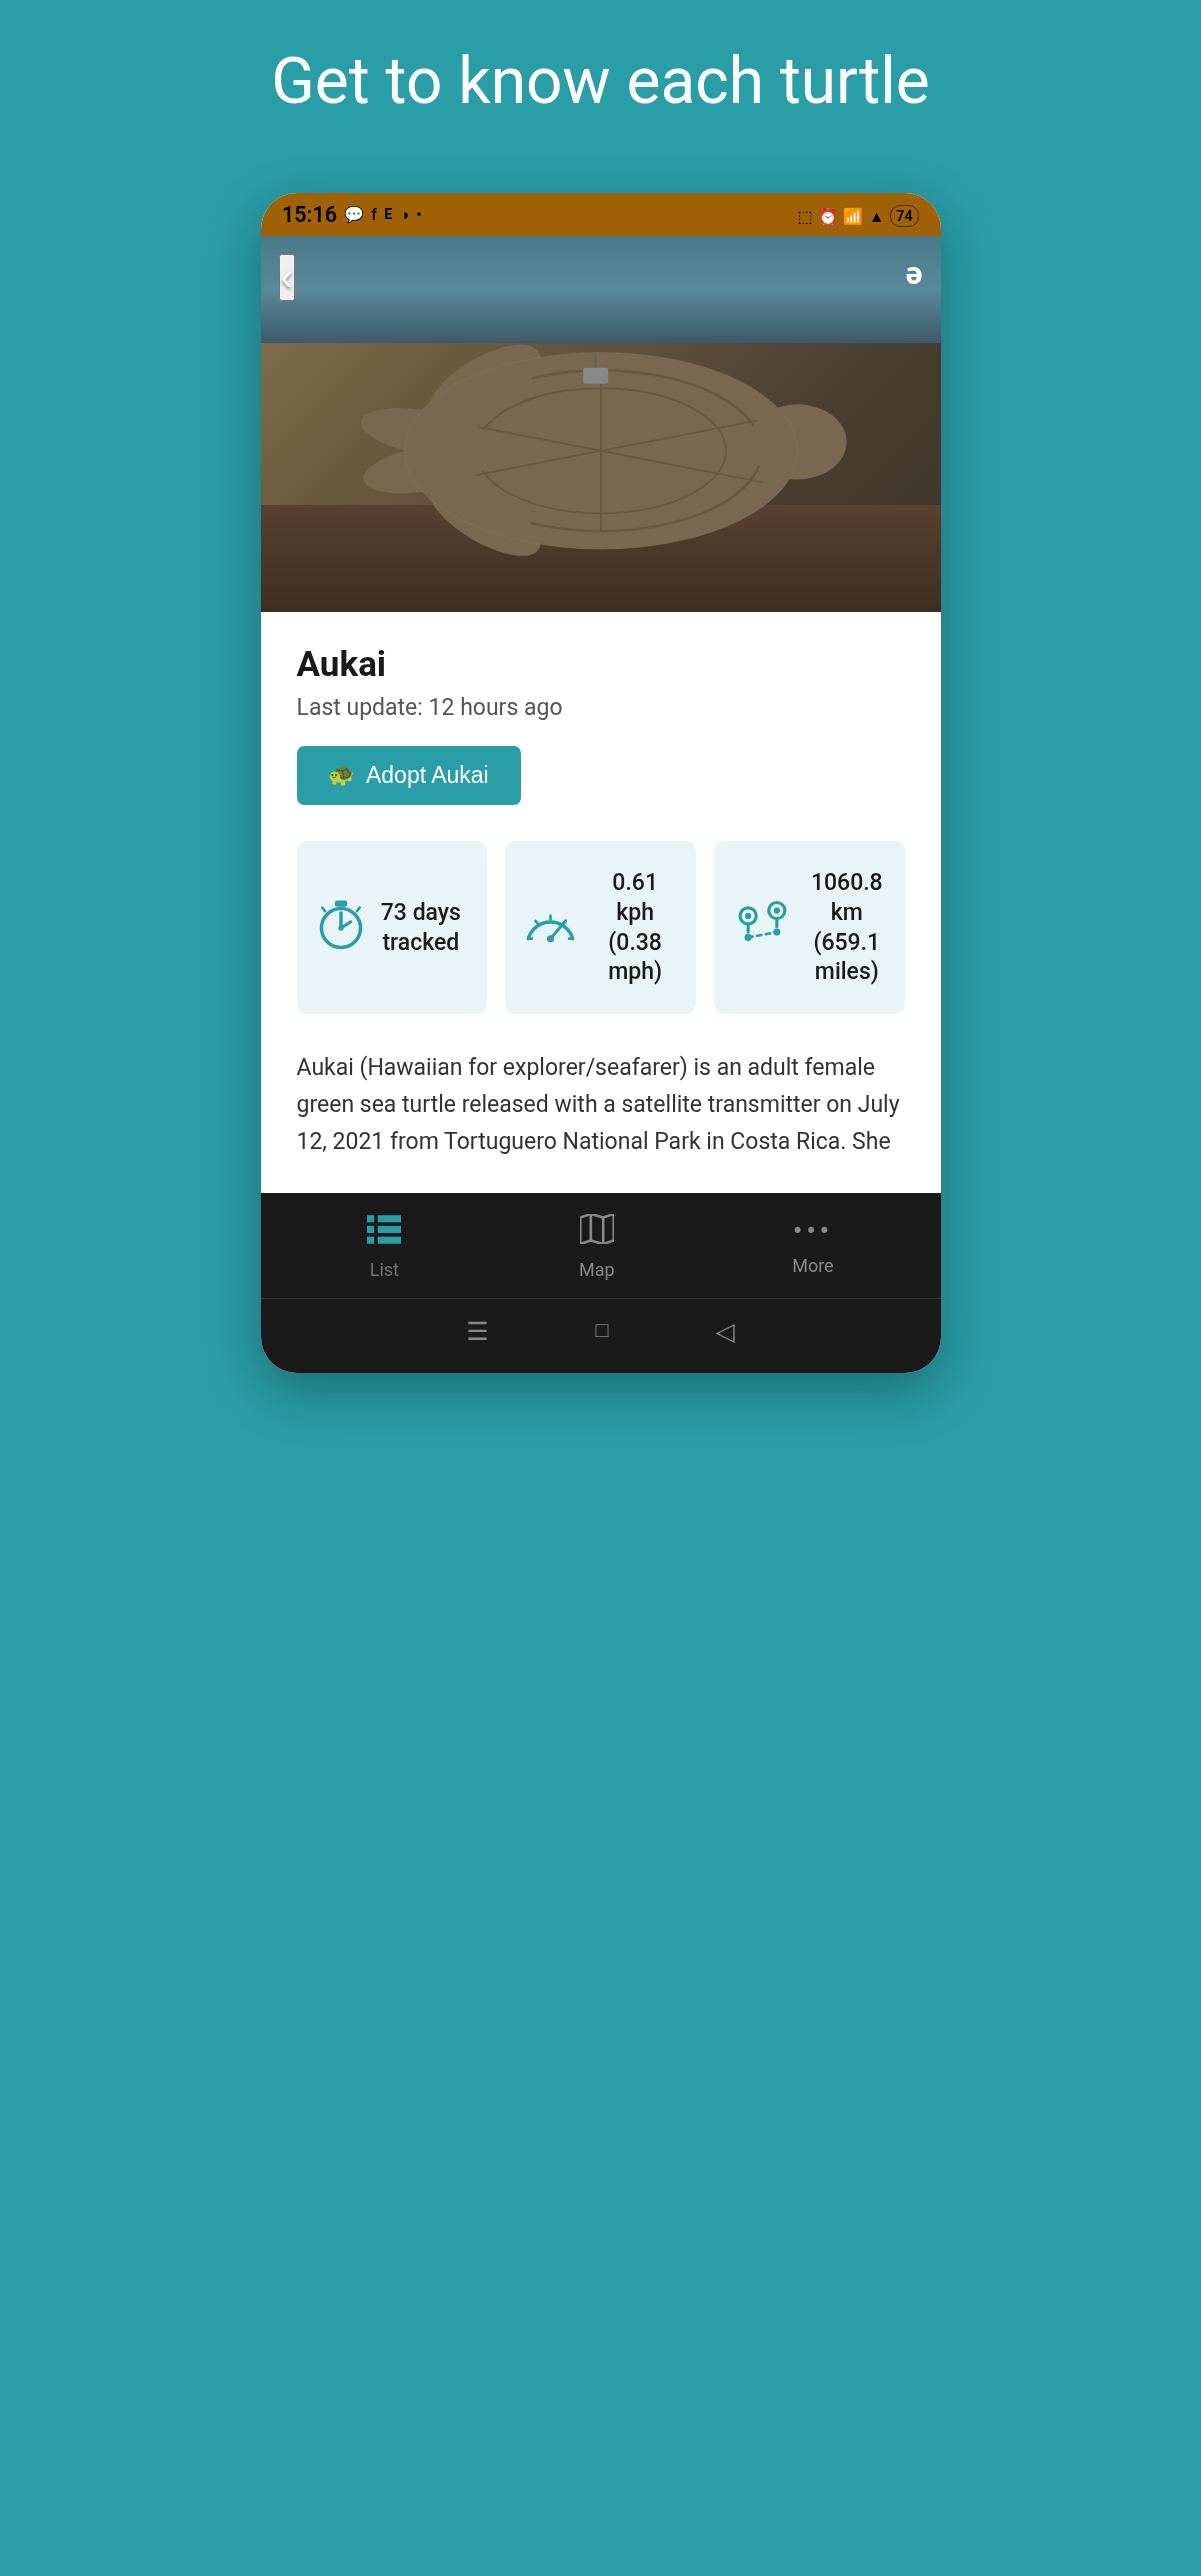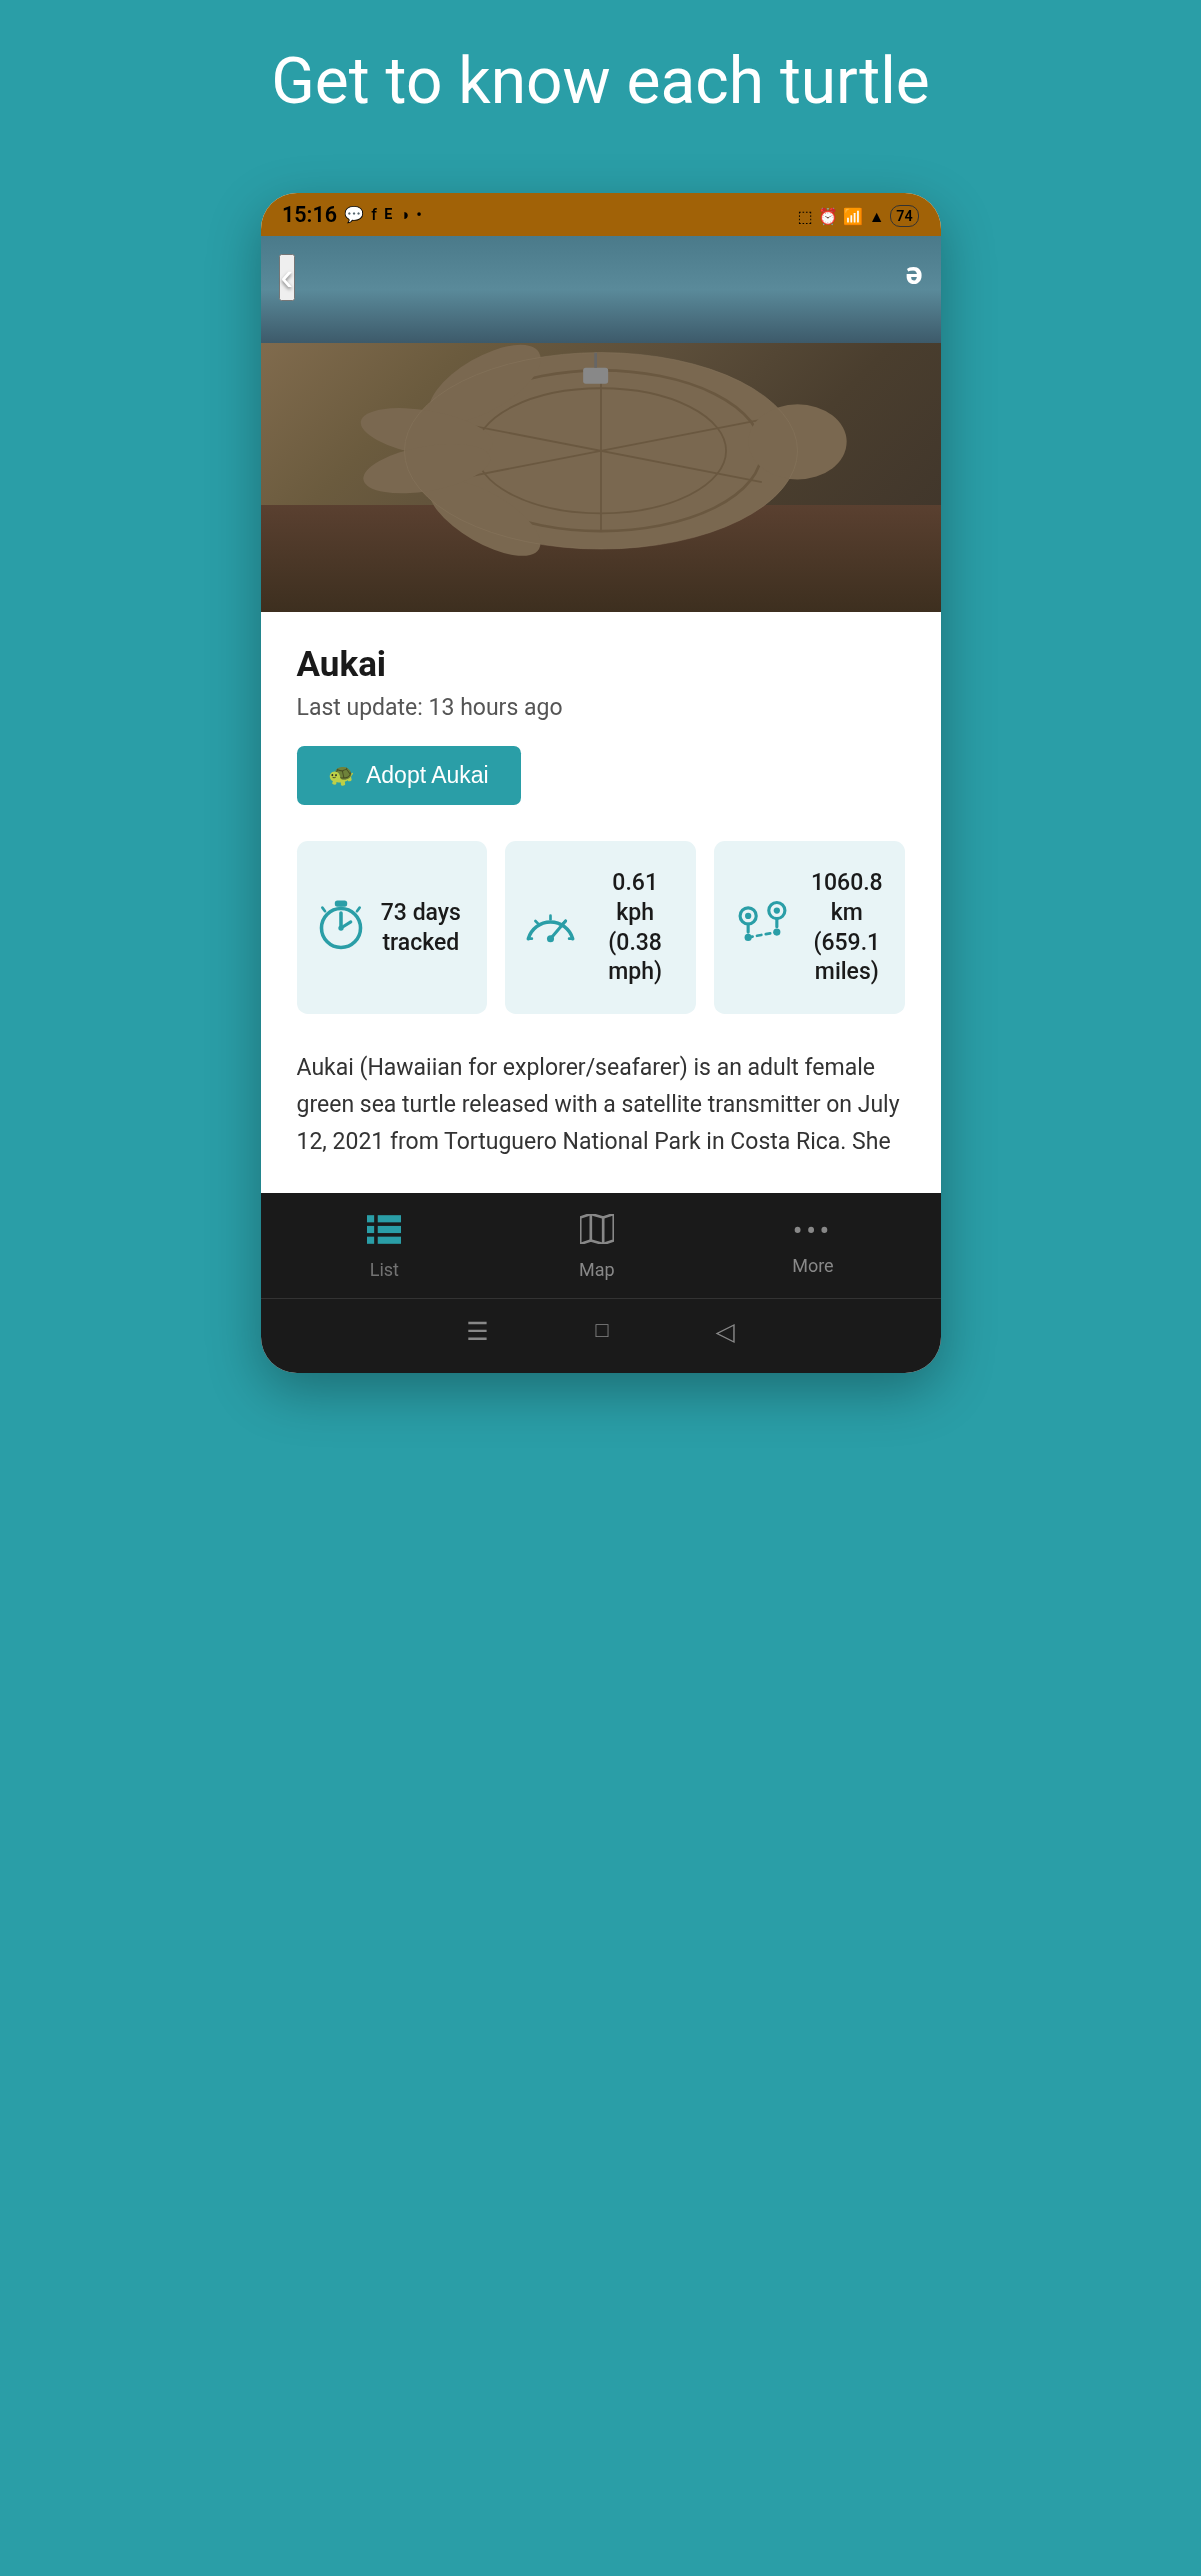--- a/index.html
+++ b/index.html
@@ -313,21 +313,21 @@
       </svg>
     </div>
 
     <button class="back-button">‹</button>
     <div class="turtle-logo">ə</div>
   </div>
 
   <div class="content-area">
 
     <h2 class="turtle-name">Aukai</h2>
-    <p class="last-update">Last update: 13 hours ago</p>
+    <p class="last-update">Last update: 12 hours ago</p>
 
     <button class="adopt-button">
       <span class="adopt-button-icon">🐢</span>
       <span>Adopt Aukai</span>
     </button>
 
     <div class="stats-row">
 
       <div class="stat-card">
         <div class="stat-icon">

